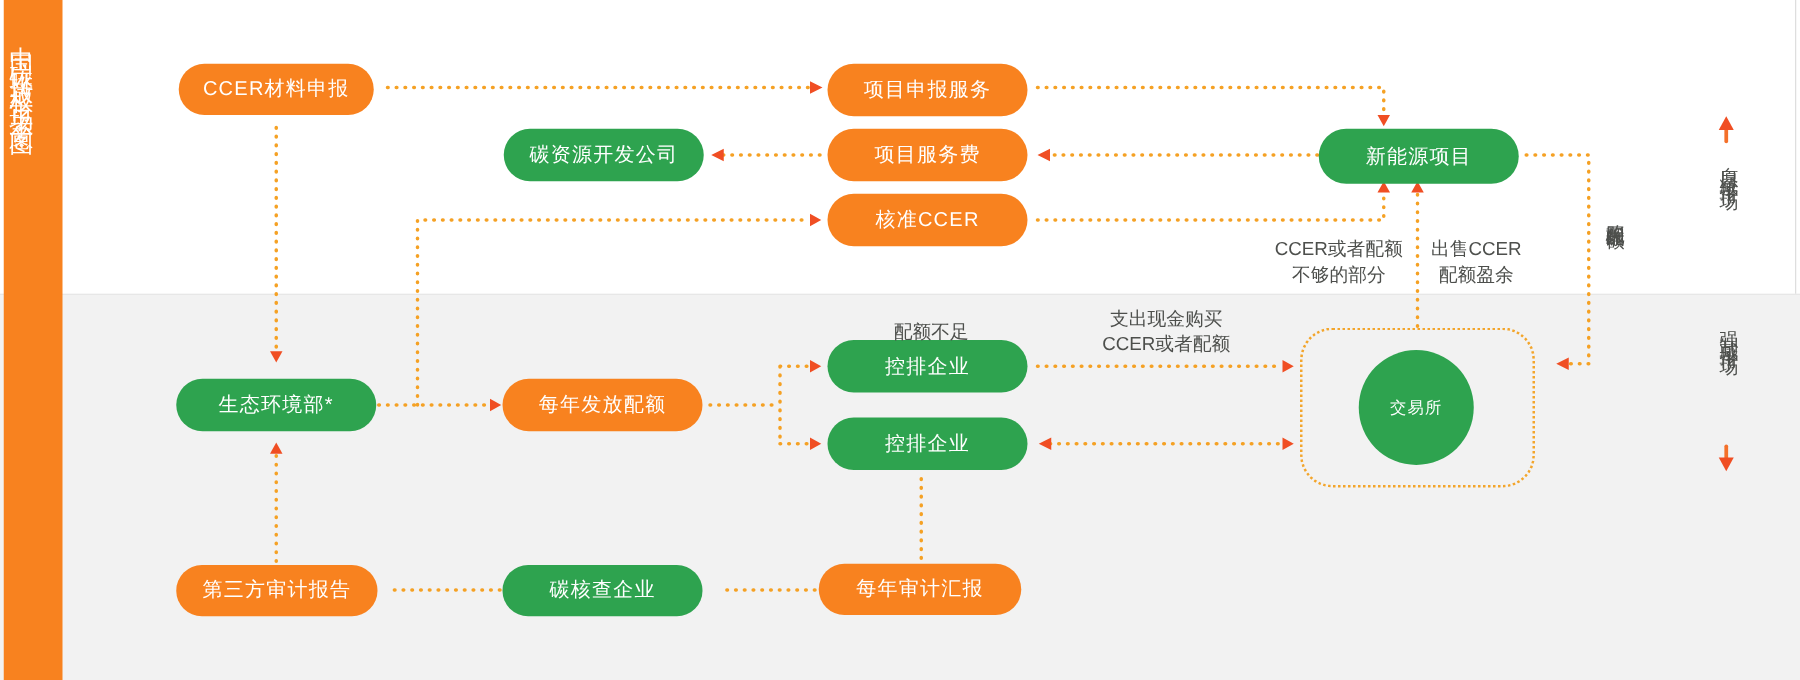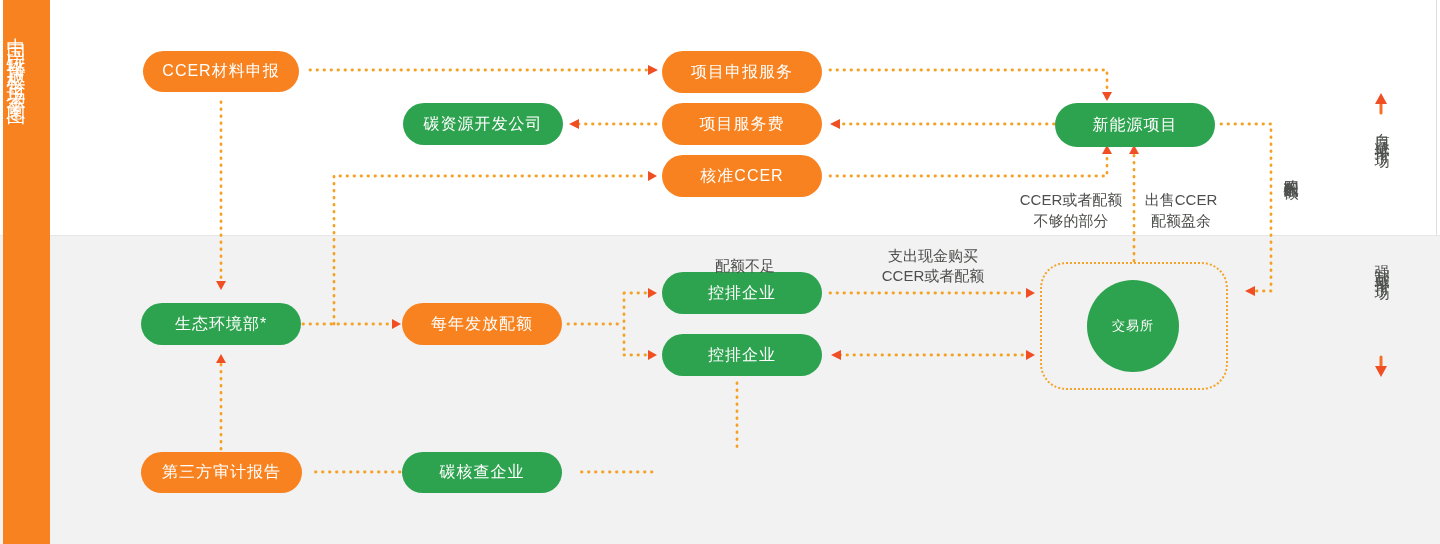--- a/index.html
+++ b/index.html
@@ -104,20 +104,21 @@
   <div class="node orange" style="left:662px; top:103px; width:160px; height:42px;">项目服务费</div>
   <div class="node green" style="left:1055px;top:103px; width:160px; height:44px;">新能源项目</div>
   <div class="node orange" style="left:662px; top:155px; width:160px; height:42px;">核准CCER</div>
   <div class="node green" style="left:141px; top:303px; width:160px; height:42px;">生态环境部*</div>
   <div class="node orange" style="left:402px; top:303px; width:160px; height:42px;">每年发放配额</div>
   <div class="node green" style="left:662px; top:272px; width:160px; height:42px;">控排企业</div>
   <div class="node green" style="left:662px; top:334px; width:160px; height:42px;">控排企业</div>
   <div class="node green circle" style="left:1087px; top:280px; width:92px; height:92px;">交易所</div>
   <div class="node green" style="left:402px; top:452px; width:160px; height:41px;">碳核查企业</div>
   <div class="node orange" style="left:141px; top:452px; width:161px; height:41px;">第三方审计报告</div>
+  <div class="node orange" style="left:655px; top:451px; width:162px; height:41px;">每年审计汇报</div>
 
   <div class="lbl" style="left:665px; top:256px; width:160px;">配额不足</div>
   <div class="lbl" style="left:848px; top:246px; width:170px;">
     <div>支出现金购买</div>
     <div>CCER或者配额</div>
   </div>
   <div class="lbl lbl2" style="left:991px; top:189px; width:160px;">
     <div>CCER或者配额</div>
     <div>不够的部分</div>
   </div>

